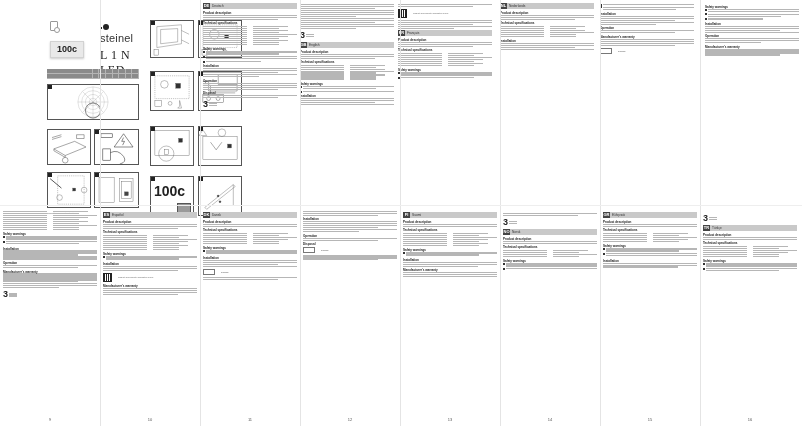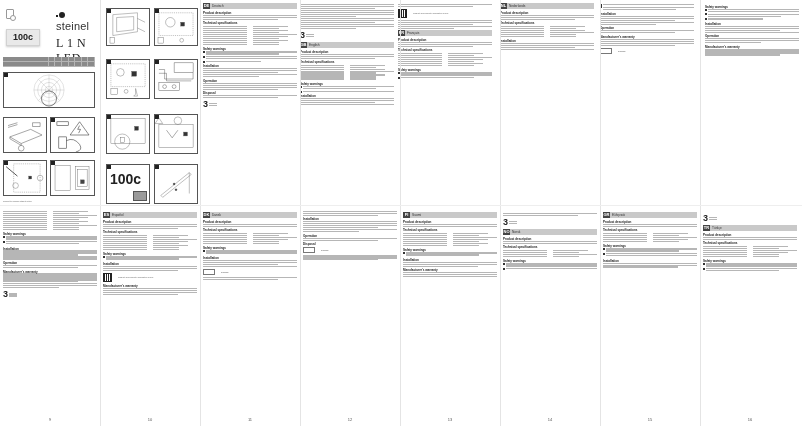--- a/index.html
+++ b/index.html
@@ -1,18 +1,18 @@
 <!DOCTYPE html>
 <html><head>
 <meta charset="utf-8">
 <style>
   * { box-sizing: border-box; margin: 0; padding: 0; }
   html, body { width: 802px; height: 426px; background: #ffffff; overflow: hidden; }
   body { font-family: "Liberation Sans", sans-serif; color: #222; position: relative; }
-  .sheet { position: absolute; top: 4px; height: 360px; background: #fff; }
+  .sheet { position: absolute; top: 16px; height: 360px; background: #fff; margin-left: 44px; }
   .fold { position: absolute; top: 0; width: 1px; height: 426px; background: #e4e4e4; }
   .pagenum { position: absolute; bottom: 4px; font-size: 4px; color: #555; width: 100px; text-align: center; }
 
   
   .cover-icon { position: absolute; left: 6px; top: 5px; width: 8px; height: 10px; border: 1px solid #999; border-radius: 1px; }
   .cover-icon::after { content: ""; position: absolute; right: -3px; bottom: -3px; width: 4px; height: 4px; border: 1px solid #999; border-radius: 50%; background:#fff; }
   .brand { position: absolute; left: 56px; top: 4px; font-size: 11px; color: #333; letter-spacing: 0.2px; }
   .brand-dot { display: inline-block; width: 6px; height: 6px; background: #222; border-radius: 50%; margin-right: 2px; vertical-align: 0; }
   .brand-dot-small { display:inline-block; width:2px; height:2px; background:#222; margin-right:1px; vertical-align:1px; }
   .label-100c { position: absolute; left: 6px; top: 25px; width: 34px; height: 17px; background: #e9e9e9; border: 1px solid #d2d2d2; font-size: 9px; font-weight: bold; text-align: center; line-height: 15px; box-shadow: 0 1px 2px #ccc; }

